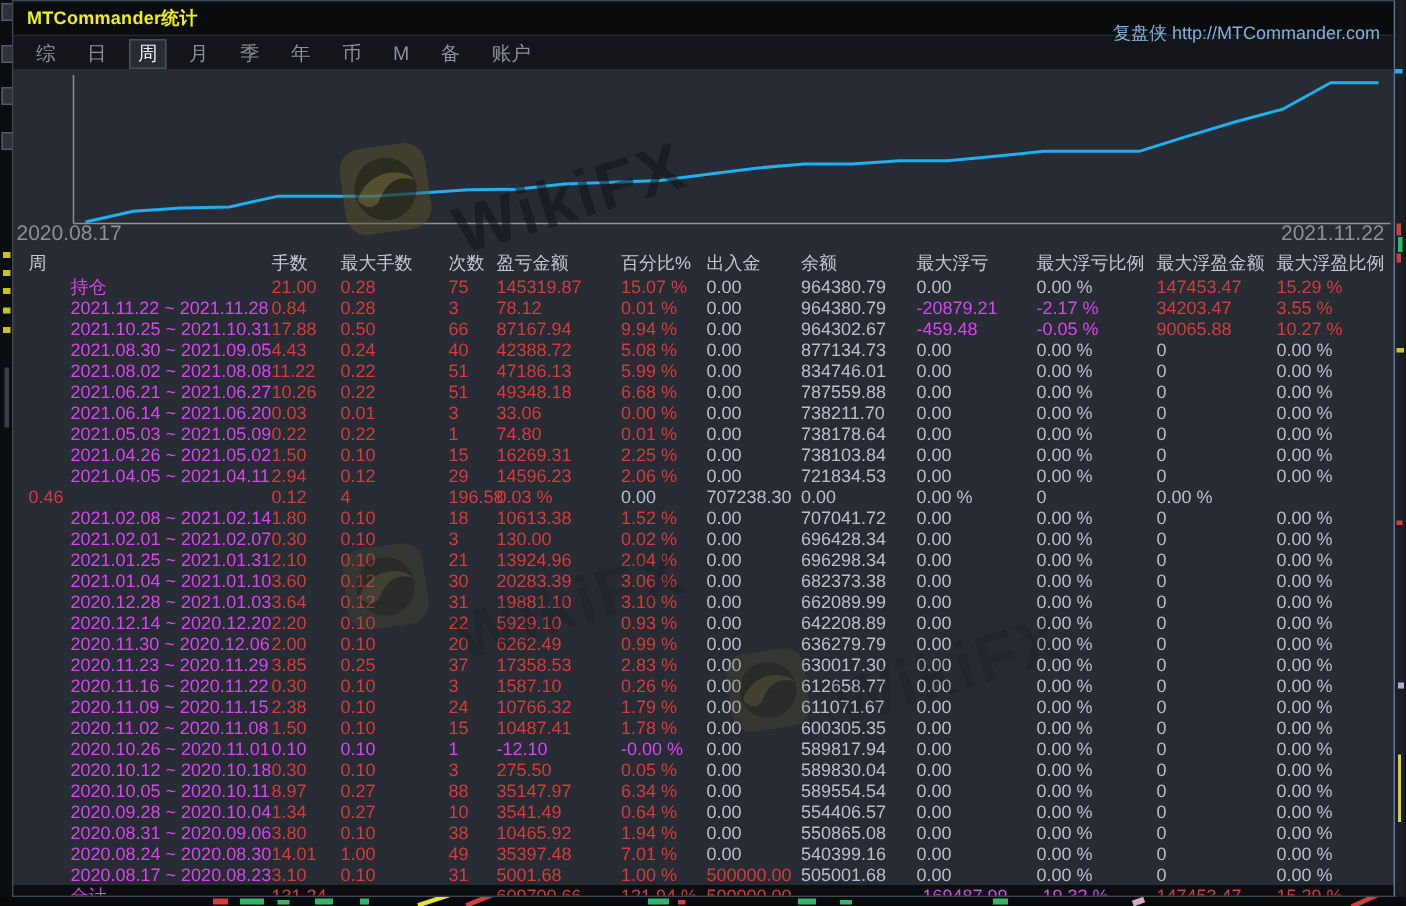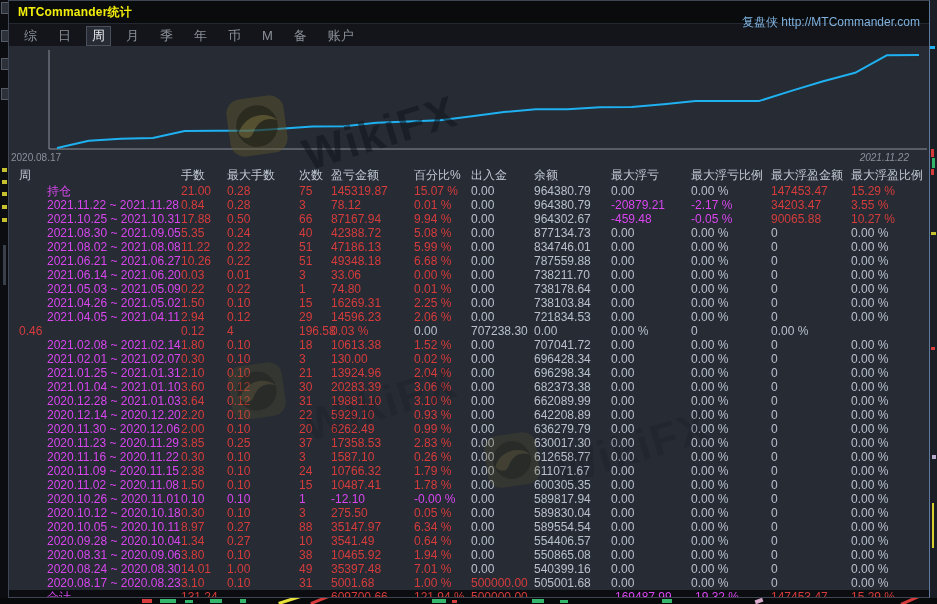--- a/index.html
+++ b/index.html
@@ -15,23 +15,23 @@
             justify-content:space-between;padding:0 9px;border-bottom:1px solid #23272f;}
   .title{color:#f2ef0c;font-weight:bold;font-size:12px;letter-spacing:.2px;}
   .brand{color:#7fb2e0;font-size:12px;margin-top:20px;}
   .menubar{height:23px;background:#13151a;display:flex;align-items:center;gap:9px;
            padding-left:9px;border-bottom:1px solid #23272f;}
   .mi{color:#8b9099;font-size:13px;padding:1px 6px;cursor:default;}
   .mi.active{color:#e9ebef;background:#262b34;border:1px solid #4a505c;padding:0 5px;}
   
   .chart{position:absolute;left:0;top:45px;width:920px;height:118px;background:#262b34;}
   .chart svg{position:absolute;left:0;top:0;}
-  .xlabel{position:absolute;bottom:1px;font-size:10px;color:#8b919b;z-index:3;}
+  .xlabel{position:absolute;bottom:1px;font-size:14px;color:#8b919b;z-index:3;}
   .xlabel.left{left:2px;}
-  .xlabel.right{right:20px;font-style:italic;}
+  .xlabel.right{right:6px;}
   
   .wm{position:absolute;z-index:2;pointer-events:none;}
   .wm-text{font-size:44px;font-weight:bold;color:rgba(14,17,23,.50);transform:rotate(-17deg);
            letter-spacing:2px;white-space:nowrap;}
   
   .tbl{position:absolute;left:0;top:163px;width:920px;bottom:0;overflow:hidden;}
   .row{display:grid;grid-template-columns:162px 46px 72px 32px 83px 57px 63px 77px 80px 80px 80px 78px;
        height:14px;line-height:14px;padding-left:10px;font-size:12px;white-space:nowrap;}
   .row.head{height:20px;line-height:22px;}
   .row.head span{color:#c3cad5;}
@@ -195,21 +195,21 @@
           <span class="c-red">9.94 %</span>
           <span class="c-gray">0.00</span>
           <span class="c-gray">964302.67</span>
           <span class="c-green">-459.48</span>
           <span class="c-green">-0.05 %</span>
           <span class="c-red">90065.88</span>
           <span class="c-red">10.27 %</span>
         </div>
         <div class="row">
           <span class="c-date">2021.08.30 ~ 2021.09.05</span>
-          <span class="c-red">5.35</span>
+          <span class="c-red">4.43</span>
           <span class="c-red">0.24</span>
           <span class="c-red">40</span>
           <span class="c-red">42388.72</span>
           <span class="c-red">5.08 %</span>
           <span class="c-gray">0.00</span>
           <span class="c-gray">877134.73</span>
           <span class="c-gray">0.00</span>
           <span class="c-gray">0.00 %</span>
           <span class="c-gray">0</span>
           <span class="c-gray">0.00 %</span>

